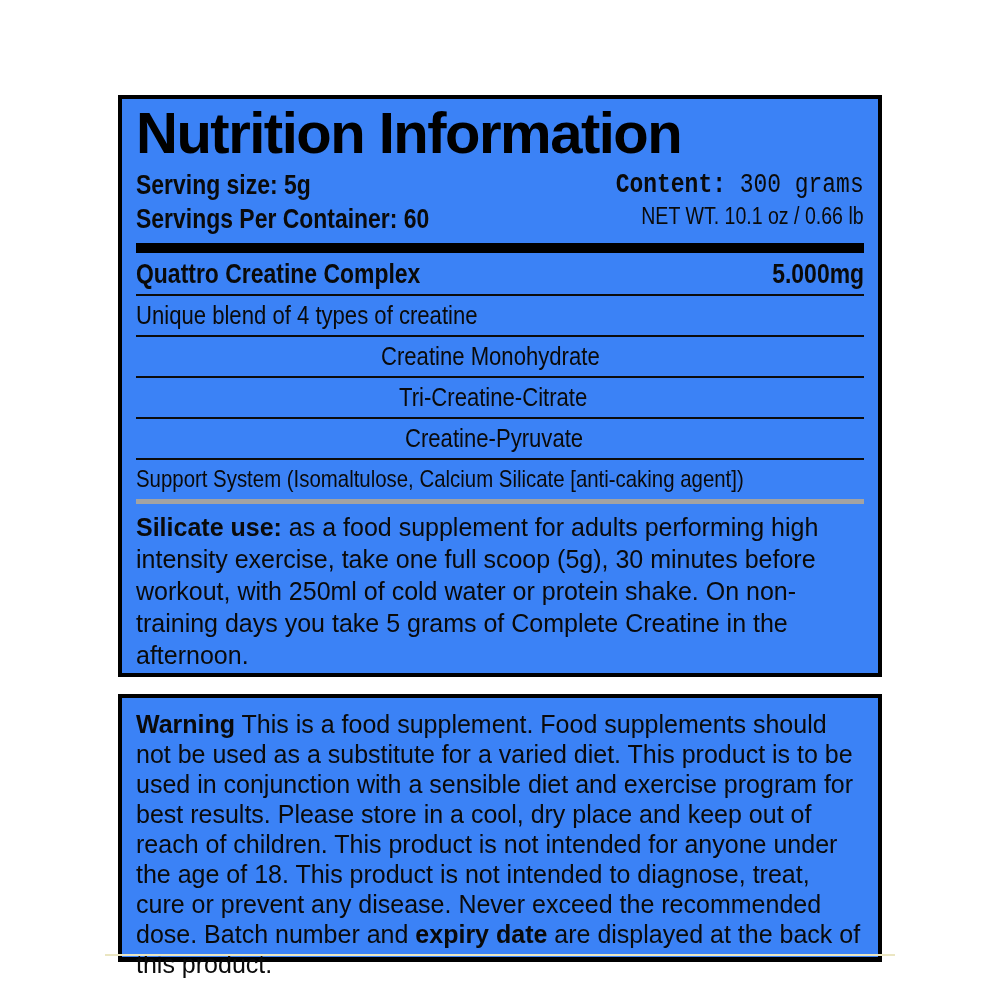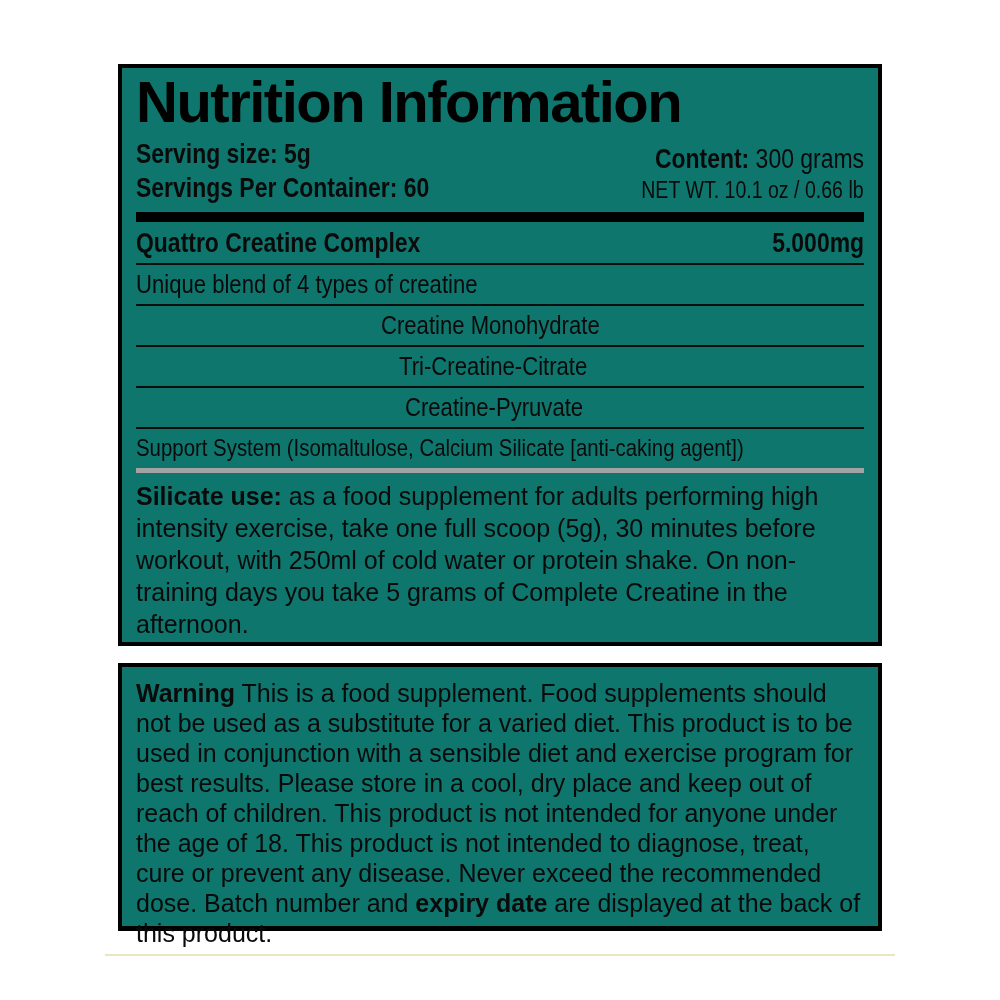--- a/index.html
+++ b/index.html
@@ -10,43 +10,44 @@
     color: #0a0a0a;
     overflow: hidden;
   }
 
   
   .panel {
     position: absolute;
     left: 118px;
     width: 764px;
     border: 4px solid #000;
-    background: #0f766e;
+    background: #3b82f6;
+    margin-top: 31px;
   }
   .main-panel { top: 64px; height: 582px; padding: 4px 14px 0 14px; }
   .warning-panel { top: 663px; height: 268px; border-bottom-width: 5px; padding: 8px 14px 16px 14px; }
 
   
   .cx   { display: inline-block; transform: scaleX(0.85); transform-origin: 0 50%; white-space: nowrap; }
   .cx-r { display: inline-block; transform: scaleX(0.85); transform-origin: 100% 50%; white-space: nowrap; }
   .cx-block { width: 117.6%; transform: scaleX(0.85); transform-origin: 0 0; text-align: justify; }
 
   
   .title {
     font-size: 58px;
     font-weight: bold;
     letter-spacing: -1.5px;
     line-height: 1.03;
     white-space: nowrap;
     color: #000;
   }
-  .serving-wrap { display: flex; justify-content: space-between; align-items: flex-end; margin-top: 5px; gap: 46px; }
+  .serving-wrap { display: flex; justify-content: space-between; margin-top: 5px; gap: 46px; }
   .serving-left  { font-size: 27px; font-weight: bold; line-height: 34px; }
   .serving-right { text-align: right; }
-  .content-line  { font-size: 27px; line-height: 34px; }
+  .content-line  { font-size: 27px; line-height: 34px; font-family: Liberation Mono, monospace; }
   .content-line .lbl { font-weight: bold; }
   .netwt-line    { font-size: 23px; line-height: 29px; }
 
   
   .black-bar { height: 10px; background: #000; margin-top: 7px; }
   .row { border-bottom: 2px solid #0c0c0c; padding: 4px 0 5px 0; font-size: 26px; line-height: 30px; gap: 20px; }
   .row-head { display: flex; justify-content: space-between; font-size: 27px; font-weight: bold; padding: 6px 0 5px 0; }
   .row-indent { padding-left: 20px; text-align: center; }
   .row-support { font-size: 24px; border-bottom: 5px solid #a3a3a3; }
 

